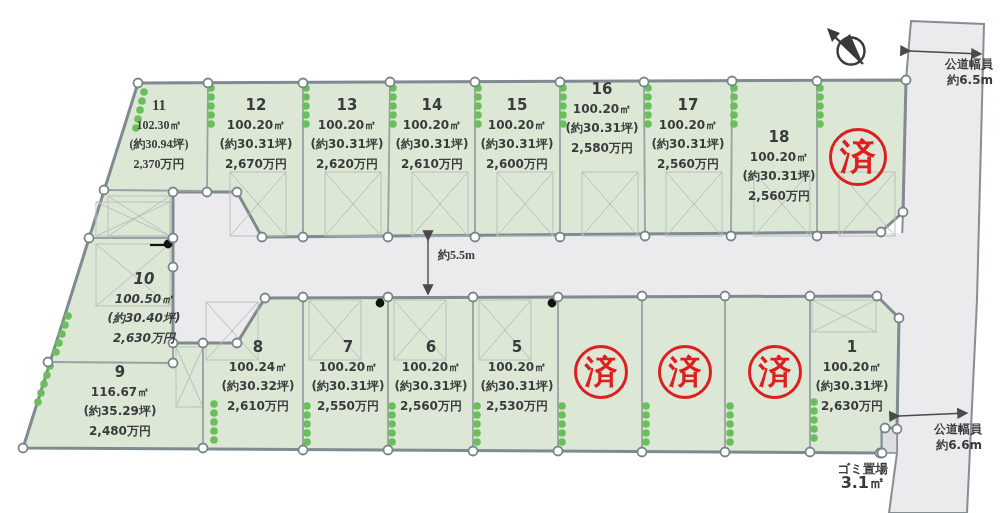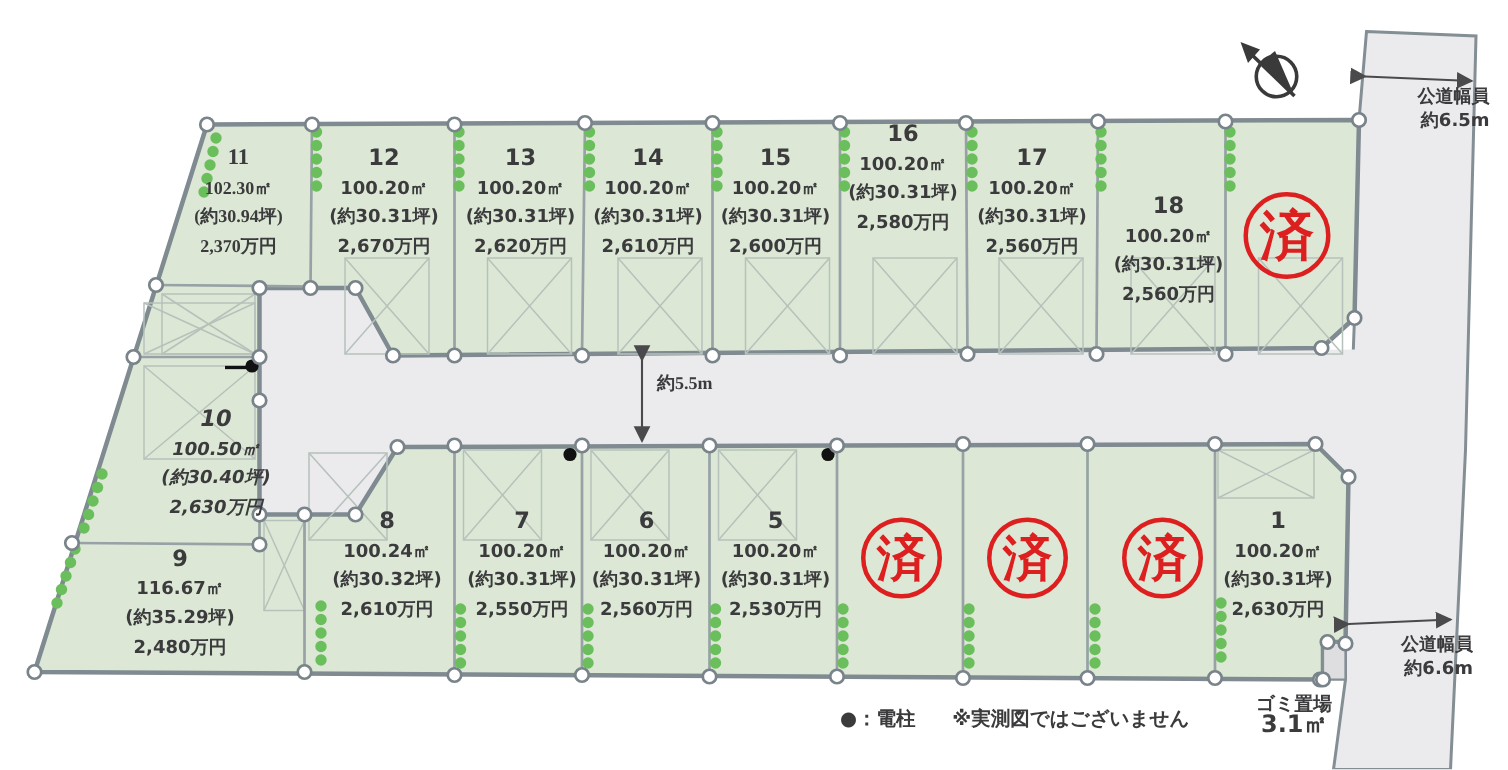--- a/index.html
+++ b/index.html
@@ -404,17 +404,13 @@
   <div class="roadlabel" style="left:894px;top:421px;width:88px;">
     <div>公道幅員</div>
     <div>約6.6m</div>
   </div>
 
   <div class="small-note" style="left:826px;top:462px;width:62px;">
     <div>ゴミ置場</div>
     <div style="font-size:16px;padding-right:3px;">3.1㎡</div>
   </div>
 
-  <div class="legend" style="left:560px;top:470px;">
-    <span>●：電柱</span>
-    <span class="note">※実測図ではございません</span>
-  </div>
 </div>
 
 </body></html>

